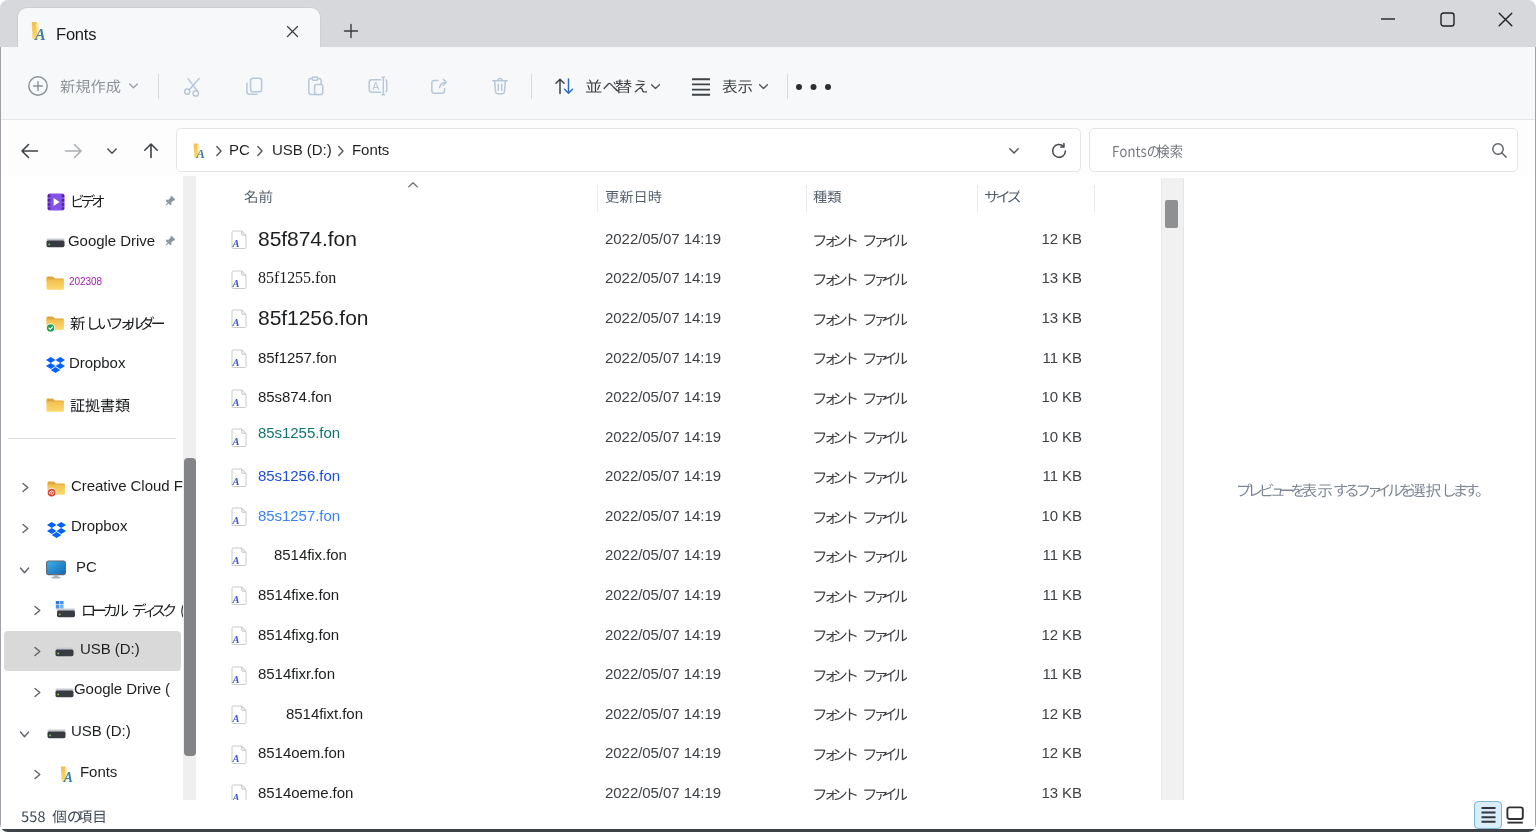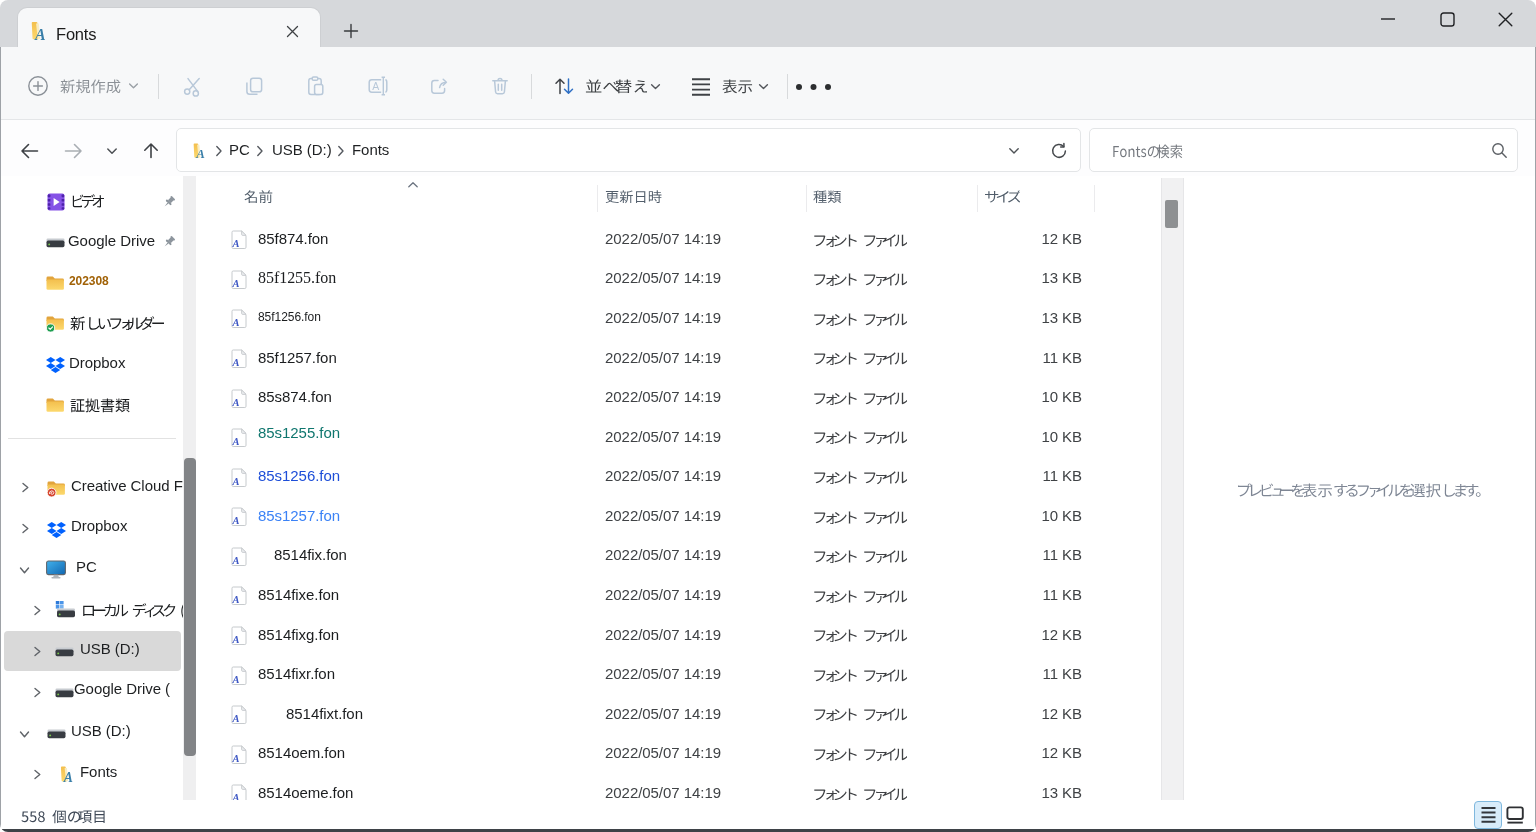--- a/index.html
+++ b/index.html
@@ -199,21 +199,21 @@
         <rect x="5.2" y="1.8" width="5.6" height="1.8" rx="0.9"></rect>
         <rect x="6" y="3" width="4" height="4.6"></rect>
         <rect x="4.4" y="7.4" width="7.2" height="2" rx="1"></rect>
         <path d="M7.3 9.4 H8.7 L8 14.2 Z"></path>
       </g>
     </svg>
 <svg class="abs" style="left:46px;top:273.5px" width="19" height="19" viewBox="0 0 19 19">
       <path d="M0.5 4 Q0.5 2.6 1.9 2.6 H6.8 L8.8 4.6 H16.5 Q17.9 4.6 17.9 6 V7 H0.5 Z" fill="#e2a43c"></path>
 <rect x="0.5" y="5.4" width="17.4" height="10.4" rx="1.3" fill="url(#fgrad)"></rect>
     </svg>
-<div class="abs t" style="left:69px;top:271.5px;font-size:12px;color:#a16207;letter-spacing:-0.05px;line-height:19px;font-weight:bold;">202308</div>
+<div class="abs t" style="left:69px;top:271.5px;font-size:10px;color:#a21caf;letter-spacing:-0.05px;line-height:19px;">202308</div>
 <svg class="abs" style="left:46px;top:314px" width="19" height="19" viewBox="0 0 19 19">
       <path d="M0.5 4 Q0.5 2.6 1.9 2.6 H6.8 L8.8 4.6 H16.5 Q17.9 4.6 17.9 6 V7 H0.5 Z" fill="#e2a43c"></path>
 <rect x="0.5" y="5.4" width="17.4" height="10.4" rx="1.3" fill="url(#fgrad)"></rect>
       <circle cx="4.6" cy="14" r="4.1" fill="#1e9e51" stroke="#fff" stroke-width="0.9"></circle>
       <path d="M2.8 14 L4.2 15.4 L6.6 12.8" stroke="#fff" stroke-width="1.1" fill="none" stroke-linecap="round" stroke-linejoin="round"></path>
     </svg>
 <svg class="abs" style="left:70px;top:311px" width="94" height="24" viewBox="0 0 94 24">
       <g transform="translate(0,18) scale(1.0308,1)">
         <path d="M1.8 -9.8C2.1 -9.1 2.4 -8.2 2.4 -7.6L3.4 -7.9C3.3 -8.5 3.0 -9.3 2.7 -10.0ZM5.7 -10.0C5.5 -9.4 5.2 -8.5 4.9 -7.9L5.8 -7.6C6.1 -8.2 6.4 -9.0 6.7 -9.8ZM13.3 -12.4C12.3 -11.9 10.6 -11.5 9.1 -11.1L8.3 -11.4V-6.1C8.3 -4.0 8.1 -1.4 6.1 0.5C6.4 0.6 6.8 1.0 7.0 1.3C9.1 -0.8 9.3 -3.9 9.3 -6.1V-6.5H11.6V1.1H12.7V-6.5H14.4V-7.5H9.3V-10.2C11.0 -10.6 12.9 -11.0 14.2 -11.6ZM3.7 -12.5V-11.0H0.9V-10.1H7.5V-11.0H4.8V-12.5ZM0.7 -7.6V-6.6H3.7V-5.1H0.8V-4.1H3.4C2.7 -2.8 1.5 -1.4 0.4 -0.7C0.7 -0.5 1.0 -0.1 1.2 0.1C2.0 -0.6 3.0 -1.6 3.7 -2.8V1.2H4.8V-2.7C5.4 -2.1 6.2 -1.3 6.5 -1.0L7.2 -1.8C6.8 -2.1 5.4 -3.3 4.8 -3.7V-4.1H7.6V-5.1H4.8V-6.6H7.7V-7.6Z M20.1 -11.7 18.6 -11.7C18.7 -11.3 18.7 -10.7 18.7 -10.2C18.7 -8.6 18.6 -4.8 18.6 -2.6C18.6 -0.1 20.0 0.8 22.2 0.8C25.5 0.8 27.4 -1.1 28.5 -2.5L27.6 -3.6C26.5 -2.0 25.0 -0.5 22.2 -0.5C20.8 -0.5 19.8 -1.1 19.8 -2.7C19.8 -4.9 19.9 -8.5 20.0 -10.2C20.0 -10.7 20.0 -11.2 20.1 -11.7Z M29.3 -10.5 27.8 -10.5C27.9 -10.1 27.9 -9.5 27.9 -9.2C27.9 -8.3 28.0 -6.5 28.1 -5.2C28.5 -1.3 29.9 0.1 31.3 0.1C32.3 0.1 33.2 -0.7 34.1 -3.3L33.2 -4.3C32.8 -2.9 32.1 -1.3 31.3 -1.3C30.3 -1.3 29.5 -3.0 29.3 -5.5C29.2 -6.7 29.2 -8.1 29.2 -9.0C29.2 -9.4 29.2 -10.1 29.3 -10.5ZM37.1 -10.0 35.9 -9.6C37.4 -7.9 38.3 -4.8 38.5 -2.1L39.8 -2.6C39.5 -5.1 38.4 -8.3 37.1 -10.0Z M49.8 -10.0 48.9 -10.6C48.6 -10.5 48.3 -10.5 48.1 -10.5C47.4 -10.5 41.4 -10.5 40.6 -10.5C40.1 -10.5 39.5 -10.5 39.1 -10.6V-9.3C39.5 -9.3 40.0 -9.3 40.6 -9.3C41.4 -9.3 47.4 -9.3 48.2 -9.3C48.0 -7.9 47.3 -5.8 46.3 -4.4C45.0 -2.8 43.3 -1.5 40.4 -0.8L41.4 0.3C44.2 -0.5 46.0 -1.9 47.4 -3.7C48.5 -5.2 49.3 -7.6 49.6 -9.2C49.6 -9.5 49.7 -9.8 49.8 -10.0Z M50.5 -1.3 51.3 -0.3C53.3 -1.4 55.5 -3.3 56.5 -4.8L56.6 -0.6C56.6 -0.3 56.4 -0.1 56.2 -0.1C55.7 -0.1 54.9 -0.2 54.3 -0.3L54.4 0.8C55.0 0.9 56.0 0.9 56.6 0.9C57.2 0.9 57.7 0.5 57.7 -0.1L57.6 -5.9H59.8C60.1 -5.9 60.5 -5.8 60.7 -5.8V-7.0C60.5 -7.0 60.0 -6.9 59.7 -6.9H57.6L57.6 -8.2C57.6 -8.5 57.6 -8.8 57.6 -9.2H56.3C56.4 -8.8 56.4 -8.5 56.4 -8.2L56.5 -6.9H52.0C51.6 -6.9 51.2 -7.0 50.9 -7.0V-5.8C51.2 -5.8 51.6 -5.9 52.0 -5.9H56.0C55.0 -4.3 52.7 -2.4 50.5 -1.3Z M64.3 -0.3 65.1 0.3C65.2 0.3 65.3 0.1 65.6 0.0C67.3 -0.9 69.4 -2.4 70.7 -4.2L70.0 -5.2C68.8 -3.5 67.0 -2.1 65.6 -1.5C65.6 -1.9 65.6 -9.2 65.6 -10.1C65.6 -10.7 65.6 -11.1 65.7 -11.2H64.3C64.3 -11.1 64.3 -10.7 64.3 -10.1C64.3 -9.2 64.3 -1.8 64.3 -1.2C64.3 -0.9 64.3 -0.6 64.3 -0.3ZM57.4 -0.4 58.5 0.4C59.8 -0.7 60.7 -2.1 61.2 -3.8C61.6 -5.2 61.6 -8.5 61.6 -10.1C61.6 -10.6 61.7 -11.0 61.7 -11.2H60.3C60.4 -10.9 60.4 -10.6 60.4 -10.1C60.4 -8.4 60.4 -5.4 60.0 -4.1C59.5 -2.6 58.6 -1.3 57.4 -0.4Z M80.5 -12.7 79.7 -12.4C80.1 -11.8 80.6 -10.9 80.9 -10.3L81.7 -10.7C81.4 -11.2 80.9 -12.2 80.5 -12.7ZM74.9 -11.4 73.5 -11.9C73.5 -11.5 73.2 -10.9 73.1 -10.7C72.4 -9.3 70.8 -7.0 68.2 -5.4L69.3 -4.7C70.9 -5.8 72.3 -7.3 73.2 -8.6H78.3C78.0 -7.4 77.2 -5.8 76.3 -4.5C75.2 -5.2 74.1 -6.0 73.1 -6.5L72.3 -5.7C73.2 -5.1 74.4 -4.3 75.5 -3.5C74.1 -2.1 72.2 -0.7 69.7 0.1L70.7 1.0C73.3 0.1 75.1 -1.3 76.5 -2.8C77.1 -2.3 77.6 -1.8 78.1 -1.4L79.0 -2.5C78.5 -2.9 77.9 -3.3 77.3 -3.8C78.4 -5.3 79.2 -7.1 79.6 -8.5C79.7 -8.7 79.8 -9.0 80.0 -9.3L79.3 -9.7L80.1 -10.0C79.7 -10.7 79.2 -11.5 78.8 -12.1L78.0 -11.7C78.4 -11.2 78.9 -10.3 79.2 -9.7L79.0 -9.9C78.7 -9.8 78.4 -9.7 78.0 -9.7H73.9L74.2 -10.2C74.4 -10.5 74.7 -11.0 74.9 -11.4Z M79.8 -6.5V-5.0C80.3 -5.1 81.1 -5.1 81.9 -5.1C83.0 -5.1 89.0 -5.1 90.1 -5.1C90.8 -5.1 91.5 -5.0 91.8 -5.0V-6.5C91.4 -6.5 90.9 -6.4 90.1 -6.4C89.0 -6.4 83.0 -6.4 81.9 -6.4C81.1 -6.4 80.3 -6.5 79.8 -6.5Z" fill="#1d1f21"></path>
       </g>
@@ -376,21 +376,21 @@
 <g id="ficon">
           <path d="M3 2.2 Q3 1 4.2 1 H12.6 L17 5.4 V17.3 Q17 18.5 15.8 18.5 H4.2 Q3 18.5 3 17.3 Z" fill="#fff" stroke="#c6cacd" stroke-width="1"></path>
           <path d="M12.6 1 L17 5.4 H13.8 Q12.6 5.4 12.6 4.2 Z" fill="#eceef0" stroke="#c6cacd" stroke-width="0.9" stroke-linejoin="round"></path>
           <text x="3.6" y="17.2" font-family="Liberation Serif" font-style="italic" font-weight="bold" font-size="10.5" fill="#3d57c4">A</text>
         </g>
 </defs>
     </svg>
 <svg class="abs" style="left:229px;top:230.3px" width="20" height="20" viewBox="0 0 20 20">
       <use href="#ficon"></use>
     </svg>
-<div class="abs t" style="left:258px;top:228.8px;font-size:15px;color:#1b1d1f;letter-spacing:-0.05px;line-height:19px;">85f874.fon</div>
+<div class="abs t" style="left:258px;top:228.8px;font-size:21px;color:#1b1d1f;letter-spacing:-0.05px;line-height:19px;">85f874.fon</div>
 <div class="abs t" style="left:605px;top:228.8px;font-size:15px;color:#3f4245;letter-spacing:-0.05px;line-height:19px;">2022/05/07 14:19</div>
 <svg class="abs" style="left:812px;top:227.60000000000002px" width="95" height="24" viewBox="0 0 95 24">
       <g transform="translate(0,18) scale(1.0385,1)">
         <path d="M12.9 -10.0 12.0 -10.6C11.7 -10.5 11.4 -10.5 11.2 -10.5C10.5 -10.5 4.5 -10.5 3.7 -10.5C3.2 -10.5 2.6 -10.5 2.2 -10.6V-9.3C2.6 -9.3 3.1 -9.3 3.7 -9.3C4.5 -9.3 10.5 -9.3 11.3 -9.3C11.1 -7.9 10.4 -5.8 9.4 -4.4C8.1 -2.8 6.4 -1.5 3.5 -0.8L4.5 0.3C7.3 -0.5 9.1 -1.9 10.5 -3.7C11.6 -5.2 12.4 -7.6 12.7 -9.2C12.8 -9.5 12.8 -9.8 12.9 -10.0Z M13.6 -1.3 14.4 -0.3C16.4 -1.4 18.6 -3.3 19.6 -4.8L19.7 -0.6C19.7 -0.3 19.5 -0.1 19.3 -0.1C18.8 -0.1 18.0 -0.2 17.4 -0.3L17.5 0.8C18.1 0.9 19.1 0.9 19.7 0.9C20.3 0.9 20.8 0.5 20.8 -0.1L20.7 -5.9H22.9C23.2 -5.9 23.6 -5.8 23.9 -5.8V-7.0C23.6 -7.0 23.1 -6.9 22.8 -6.9H20.7L20.7 -8.2C20.7 -8.5 20.7 -8.8 20.7 -9.2H19.4C19.5 -8.8 19.5 -8.5 19.5 -8.2L19.6 -6.9H15.1C14.7 -6.9 14.3 -7.0 14.0 -7.0V-5.8C14.3 -5.8 14.7 -5.9 15.1 -5.9H19.1C18.1 -4.3 15.8 -2.4 13.6 -1.3Z M22.9 -11.0 22.1 -10.1C23.2 -9.3 25.0 -7.7 25.8 -6.9L26.7 -7.9C25.9 -8.7 24.0 -10.3 22.9 -11.0ZM21.6 -0.9 22.4 0.3C24.9 -0.2 26.8 -1.1 28.3 -2.0C30.6 -3.5 32.3 -5.5 33.3 -7.4L32.6 -8.7C31.8 -6.8 29.9 -4.6 27.6 -3.1C26.2 -2.2 24.2 -1.3 21.6 -0.9Z M35.5 -1.3C35.5 -0.8 35.5 -0.0 35.4 0.4H36.9C36.8 -0.0 36.8 -0.9 36.8 -1.3L36.8 -6.3C38.4 -5.7 41.0 -4.7 42.6 -3.9L43.2 -5.1C41.6 -5.9 38.7 -7.0 36.8 -7.6V-10.0C36.8 -10.5 36.8 -11.1 36.9 -11.6H35.4C35.5 -11.1 35.5 -10.5 35.5 -10.0C35.5 -8.8 35.5 -2.2 35.5 -1.3Z M61.1 -10.0 60.1 -10.6C59.9 -10.5 59.6 -10.5 59.4 -10.5C58.7 -10.5 52.7 -10.5 51.8 -10.5C51.3 -10.5 50.7 -10.5 50.3 -10.6V-9.3C50.7 -9.3 51.2 -9.3 51.8 -9.3C52.7 -9.3 58.6 -9.3 59.5 -9.3C59.3 -7.9 58.6 -5.8 57.5 -4.4C56.3 -2.8 54.6 -1.5 51.7 -0.8L52.7 0.3C55.5 -0.5 57.2 -1.9 58.6 -3.7C59.8 -5.2 60.5 -7.6 60.8 -9.2C60.9 -9.5 61.0 -9.8 61.1 -10.0Z M72.1 -7.6 71.4 -8.2C71.2 -8.2 70.8 -8.1 70.6 -8.1C69.9 -8.1 63.7 -8.1 63.2 -8.1C62.7 -8.1 62.2 -8.2 61.8 -8.2V-7.0C62.2 -7.0 62.7 -7.0 63.2 -7.0C63.7 -7.0 69.5 -7.0 70.3 -7.0C69.9 -6.3 68.8 -5.0 67.8 -4.3L68.7 -3.7C70.1 -4.6 71.3 -6.5 71.8 -7.2C71.8 -7.3 72.0 -7.5 72.1 -7.6ZM67.0 -6.0H65.7C65.8 -5.7 65.8 -5.4 65.8 -5.1C65.8 -3.2 65.5 -1.5 63.5 -0.2C63.2 0.1 62.8 0.2 62.5 0.3L63.5 1.2C66.7 -0.6 67.0 -2.8 67.0 -6.0Z M68.9 -5.4 69.5 -4.2C71.6 -4.9 73.7 -5.8 75.3 -6.7V-1.1C75.3 -0.6 75.2 0.2 75.2 0.5H76.6C76.6 0.2 76.5 -0.6 76.5 -1.1V-7.5C78.1 -8.5 79.5 -9.6 80.6 -10.8L79.6 -11.7C78.6 -10.5 77.1 -9.2 75.5 -8.2C73.8 -7.2 71.5 -6.1 68.9 -5.4Z M86.5 -0.3 87.3 0.3C87.4 0.3 87.5 0.1 87.8 0.0C89.5 -0.9 91.6 -2.4 92.9 -4.2L92.2 -5.2C91.0 -3.5 89.2 -2.1 87.8 -1.5C87.8 -1.9 87.8 -9.2 87.8 -10.1C87.8 -10.7 87.8 -11.1 87.9 -11.2H86.5C86.5 -11.1 86.5 -10.7 86.5 -10.1C86.5 -9.2 86.5 -1.8 86.5 -1.2C86.5 -0.9 86.5 -0.6 86.5 -0.3ZM79.6 -0.4 80.7 0.4C82.0 -0.7 82.9 -2.1 83.4 -3.8C83.8 -5.2 83.8 -8.5 83.8 -10.1C83.8 -10.6 83.9 -11.0 83.9 -11.2H82.5C82.6 -10.9 82.6 -10.6 82.6 -10.1C82.6 -8.4 82.6 -5.4 82.2 -4.1C81.8 -2.6 80.8 -1.3 79.6 -0.4Z" fill="#3e4043"></path>
       </g>
     </svg>
 <div class="abs t" style="left:1002px;top:228.8px;font-size:15px;color:#3f4245;letter-spacing:-0.05px;line-height:19px;width:80px;text-align:right;">12 KB</div>
 <svg class="abs" style="left:229px;top:269.9px" width="20" height="20" viewBox="0 0 20 20">
       <use href="#ficon"></use>
     </svg>
@@ -398,21 +398,21 @@
 <div class="abs t" style="left:605px;top:268.37px;font-size:15px;color:#3f4245;letter-spacing:-0.05px;line-height:19px;">2022/05/07 14:19</div>
 <svg class="abs" style="left:812px;top:267.17px" width="95" height="24" viewBox="0 0 95 24">
       <g transform="translate(0,18) scale(1.0385,1)">
         <path d="M12.9 -10.0 12.0 -10.6C11.7 -10.5 11.4 -10.5 11.2 -10.5C10.5 -10.5 4.5 -10.5 3.7 -10.5C3.2 -10.5 2.6 -10.5 2.2 -10.6V-9.3C2.6 -9.3 3.1 -9.3 3.7 -9.3C4.5 -9.3 10.5 -9.3 11.3 -9.3C11.1 -7.9 10.4 -5.8 9.4 -4.4C8.1 -2.8 6.4 -1.5 3.5 -0.8L4.5 0.3C7.3 -0.5 9.1 -1.9 10.5 -3.7C11.6 -5.2 12.4 -7.6 12.7 -9.2C12.8 -9.5 12.8 -9.8 12.9 -10.0Z M13.6 -1.3 14.4 -0.3C16.4 -1.4 18.6 -3.3 19.6 -4.8L19.7 -0.6C19.7 -0.3 19.5 -0.1 19.3 -0.1C18.8 -0.1 18.0 -0.2 17.4 -0.3L17.5 0.8C18.1 0.9 19.1 0.9 19.7 0.9C20.3 0.9 20.8 0.5 20.8 -0.1L20.7 -5.9H22.9C23.2 -5.9 23.6 -5.8 23.9 -5.8V-7.0C23.6 -7.0 23.1 -6.9 22.8 -6.9H20.7L20.7 -8.2C20.7 -8.5 20.7 -8.8 20.7 -9.2H19.4C19.5 -8.8 19.5 -8.5 19.5 -8.2L19.6 -6.9H15.1C14.7 -6.9 14.3 -7.0 14.0 -7.0V-5.8C14.3 -5.8 14.7 -5.9 15.1 -5.9H19.1C18.1 -4.3 15.8 -2.4 13.6 -1.3Z M22.9 -11.0 22.1 -10.1C23.2 -9.3 25.0 -7.7 25.8 -6.9L26.7 -7.9C25.9 -8.7 24.0 -10.3 22.9 -11.0ZM21.6 -0.9 22.4 0.3C24.9 -0.2 26.8 -1.1 28.3 -2.0C30.6 -3.5 32.3 -5.5 33.3 -7.4L32.6 -8.7C31.8 -6.8 29.9 -4.6 27.6 -3.1C26.2 -2.2 24.2 -1.3 21.6 -0.9Z M35.5 -1.3C35.5 -0.8 35.5 -0.0 35.4 0.4H36.9C36.8 -0.0 36.8 -0.9 36.8 -1.3L36.8 -6.3C38.4 -5.7 41.0 -4.7 42.6 -3.9L43.2 -5.1C41.6 -5.9 38.7 -7.0 36.8 -7.6V-10.0C36.8 -10.5 36.8 -11.1 36.9 -11.6H35.4C35.5 -11.1 35.5 -10.5 35.5 -10.0C35.5 -8.8 35.5 -2.2 35.5 -1.3Z M61.1 -10.0 60.1 -10.6C59.9 -10.5 59.6 -10.5 59.4 -10.5C58.7 -10.5 52.7 -10.5 51.8 -10.5C51.3 -10.5 50.7 -10.5 50.3 -10.6V-9.3C50.7 -9.3 51.2 -9.3 51.8 -9.3C52.7 -9.3 58.6 -9.3 59.5 -9.3C59.3 -7.9 58.6 -5.8 57.5 -4.4C56.3 -2.8 54.6 -1.5 51.7 -0.8L52.7 0.3C55.5 -0.5 57.2 -1.9 58.6 -3.7C59.8 -5.2 60.5 -7.6 60.8 -9.2C60.9 -9.5 61.0 -9.8 61.1 -10.0Z M72.1 -7.6 71.4 -8.2C71.2 -8.2 70.8 -8.1 70.6 -8.1C69.9 -8.1 63.7 -8.1 63.2 -8.1C62.7 -8.1 62.2 -8.2 61.8 -8.2V-7.0C62.2 -7.0 62.7 -7.0 63.2 -7.0C63.7 -7.0 69.5 -7.0 70.3 -7.0C69.9 -6.3 68.8 -5.0 67.8 -4.3L68.7 -3.7C70.1 -4.6 71.3 -6.5 71.8 -7.2C71.8 -7.3 72.0 -7.5 72.1 -7.6ZM67.0 -6.0H65.7C65.8 -5.7 65.8 -5.4 65.8 -5.1C65.8 -3.2 65.5 -1.5 63.5 -0.2C63.2 0.1 62.8 0.2 62.5 0.3L63.5 1.2C66.7 -0.6 67.0 -2.8 67.0 -6.0Z M68.9 -5.4 69.5 -4.2C71.6 -4.9 73.7 -5.8 75.3 -6.7V-1.1C75.3 -0.6 75.2 0.2 75.2 0.5H76.6C76.6 0.2 76.5 -0.6 76.5 -1.1V-7.5C78.1 -8.5 79.5 -9.6 80.6 -10.8L79.6 -11.7C78.6 -10.5 77.1 -9.2 75.5 -8.2C73.8 -7.2 71.5 -6.1 68.9 -5.4Z M86.5 -0.3 87.3 0.3C87.4 0.3 87.5 0.1 87.8 0.0C89.5 -0.9 91.6 -2.4 92.9 -4.2L92.2 -5.2C91.0 -3.5 89.2 -2.1 87.8 -1.5C87.8 -1.9 87.8 -9.2 87.8 -10.1C87.8 -10.7 87.8 -11.1 87.9 -11.2H86.5C86.5 -11.1 86.5 -10.7 86.5 -10.1C86.5 -9.2 86.5 -1.8 86.5 -1.2C86.5 -0.9 86.5 -0.6 86.5 -0.3ZM79.6 -0.4 80.7 0.4C82.0 -0.7 82.9 -2.1 83.4 -3.8C83.8 -5.2 83.8 -8.5 83.8 -10.1C83.8 -10.6 83.9 -11.0 83.9 -11.2H82.5C82.6 -10.9 82.6 -10.6 82.6 -10.1C82.6 -8.4 82.6 -5.4 82.2 -4.1C81.8 -2.6 80.8 -1.3 79.6 -0.4Z" fill="#3e4043"></path>
       </g>
     </svg>
 <div class="abs t" style="left:1002px;top:268.37px;font-size:15px;color:#3f4245;letter-spacing:-0.05px;line-height:19px;width:80px;text-align:right;">13 KB</div>
 <svg class="abs" style="left:229px;top:309.4px" width="20" height="20" viewBox="0 0 20 20">
       <use href="#ficon"></use>
     </svg>
-<div class="abs t" style="left:258px;top:307.94px;font-size:12px;color:#1b1d1f;letter-spacing:-0.05px;line-height:19px;">85f1256.fon</div>
+<div class="abs t" style="left:258px;top:307.94px;font-size:21px;color:#1b1d1f;letter-spacing:-0.05px;line-height:19px;">85f1256.fon</div>
 <div class="abs t" style="left:605px;top:307.94px;font-size:15px;color:#3f4245;letter-spacing:-0.05px;line-height:19px;">2022/05/07 14:19</div>
 <svg class="abs" style="left:812px;top:306.74px" width="95" height="24" viewBox="0 0 95 24">
       <g transform="translate(0,18) scale(1.0385,1)">
         <path d="M12.9 -10.0 12.0 -10.6C11.7 -10.5 11.4 -10.5 11.2 -10.5C10.5 -10.5 4.5 -10.5 3.7 -10.5C3.2 -10.5 2.6 -10.5 2.2 -10.6V-9.3C2.6 -9.3 3.1 -9.3 3.7 -9.3C4.5 -9.3 10.5 -9.3 11.3 -9.3C11.1 -7.9 10.4 -5.8 9.4 -4.4C8.1 -2.8 6.4 -1.5 3.5 -0.8L4.5 0.3C7.3 -0.5 9.1 -1.9 10.5 -3.7C11.6 -5.2 12.4 -7.6 12.7 -9.2C12.8 -9.5 12.8 -9.8 12.9 -10.0Z M13.6 -1.3 14.4 -0.3C16.4 -1.4 18.6 -3.3 19.6 -4.8L19.7 -0.6C19.7 -0.3 19.5 -0.1 19.3 -0.1C18.8 -0.1 18.0 -0.2 17.4 -0.3L17.5 0.8C18.1 0.9 19.1 0.9 19.7 0.9C20.3 0.9 20.8 0.5 20.8 -0.1L20.7 -5.9H22.9C23.2 -5.9 23.6 -5.8 23.9 -5.8V-7.0C23.6 -7.0 23.1 -6.9 22.8 -6.9H20.7L20.7 -8.2C20.7 -8.5 20.7 -8.8 20.7 -9.2H19.4C19.5 -8.8 19.5 -8.5 19.5 -8.2L19.6 -6.9H15.1C14.7 -6.9 14.3 -7.0 14.0 -7.0V-5.8C14.3 -5.8 14.7 -5.9 15.1 -5.9H19.1C18.1 -4.3 15.8 -2.4 13.6 -1.3Z M22.9 -11.0 22.1 -10.1C23.2 -9.3 25.0 -7.7 25.8 -6.9L26.7 -7.9C25.9 -8.7 24.0 -10.3 22.9 -11.0ZM21.6 -0.9 22.4 0.3C24.9 -0.2 26.8 -1.1 28.3 -2.0C30.6 -3.5 32.3 -5.5 33.3 -7.4L32.6 -8.7C31.8 -6.8 29.9 -4.6 27.6 -3.1C26.2 -2.2 24.2 -1.3 21.6 -0.9Z M35.5 -1.3C35.5 -0.8 35.5 -0.0 35.4 0.4H36.9C36.8 -0.0 36.8 -0.9 36.8 -1.3L36.8 -6.3C38.4 -5.7 41.0 -4.7 42.6 -3.9L43.2 -5.1C41.6 -5.9 38.7 -7.0 36.8 -7.6V-10.0C36.8 -10.5 36.8 -11.1 36.9 -11.6H35.4C35.5 -11.1 35.5 -10.5 35.5 -10.0C35.5 -8.8 35.5 -2.2 35.5 -1.3Z M61.1 -10.0 60.1 -10.6C59.9 -10.5 59.6 -10.5 59.4 -10.5C58.7 -10.5 52.7 -10.5 51.8 -10.5C51.3 -10.5 50.7 -10.5 50.3 -10.6V-9.3C50.7 -9.3 51.2 -9.3 51.8 -9.3C52.7 -9.3 58.6 -9.3 59.5 -9.3C59.3 -7.9 58.6 -5.8 57.5 -4.4C56.3 -2.8 54.6 -1.5 51.7 -0.8L52.7 0.3C55.5 -0.5 57.2 -1.9 58.6 -3.7C59.8 -5.2 60.5 -7.6 60.8 -9.2C60.9 -9.5 61.0 -9.8 61.1 -10.0Z M72.1 -7.6 71.4 -8.2C71.2 -8.2 70.8 -8.1 70.6 -8.1C69.9 -8.1 63.7 -8.1 63.2 -8.1C62.7 -8.1 62.2 -8.2 61.8 -8.2V-7.0C62.2 -7.0 62.7 -7.0 63.2 -7.0C63.7 -7.0 69.5 -7.0 70.3 -7.0C69.9 -6.3 68.8 -5.0 67.8 -4.3L68.7 -3.7C70.1 -4.6 71.3 -6.5 71.8 -7.2C71.8 -7.3 72.0 -7.5 72.1 -7.6ZM67.0 -6.0H65.7C65.8 -5.7 65.8 -5.4 65.8 -5.1C65.8 -3.2 65.5 -1.5 63.5 -0.2C63.2 0.1 62.8 0.2 62.5 0.3L63.5 1.2C66.7 -0.6 67.0 -2.8 67.0 -6.0Z M68.9 -5.4 69.5 -4.2C71.6 -4.9 73.7 -5.8 75.3 -6.7V-1.1C75.3 -0.6 75.2 0.2 75.2 0.5H76.6C76.6 0.2 76.5 -0.6 76.5 -1.1V-7.5C78.1 -8.5 79.5 -9.6 80.6 -10.8L79.6 -11.7C78.6 -10.5 77.1 -9.2 75.5 -8.2C73.8 -7.2 71.5 -6.1 68.9 -5.4Z M86.5 -0.3 87.3 0.3C87.4 0.3 87.5 0.1 87.8 0.0C89.5 -0.9 91.6 -2.4 92.9 -4.2L92.2 -5.2C91.0 -3.5 89.2 -2.1 87.8 -1.5C87.8 -1.9 87.8 -9.2 87.8 -10.1C87.8 -10.7 87.8 -11.1 87.9 -11.2H86.5C86.5 -11.1 86.5 -10.7 86.5 -10.1C86.5 -9.2 86.5 -1.8 86.5 -1.2C86.5 -0.9 86.5 -0.6 86.5 -0.3ZM79.6 -0.4 80.7 0.4C82.0 -0.7 82.9 -2.1 83.4 -3.8C83.8 -5.2 83.8 -8.5 83.8 -10.1C83.8 -10.6 83.9 -11.0 83.9 -11.2H82.5C82.6 -10.9 82.6 -10.6 82.6 -10.1C82.6 -8.4 82.6 -5.4 82.2 -4.1C81.8 -2.6 80.8 -1.3 79.6 -0.4Z" fill="#3e4043"></path>
       </g>
     </svg>
 <div class="abs t" style="left:1002px;top:307.94px;font-size:15px;color:#3f4245;letter-spacing:-0.05px;line-height:19px;width:80px;text-align:right;">13 KB</div>
 <svg class="abs" style="left:229px;top:349.0px" width="20" height="20" viewBox="0 0 20 20">
       <use href="#ficon"></use>
     </svg>

